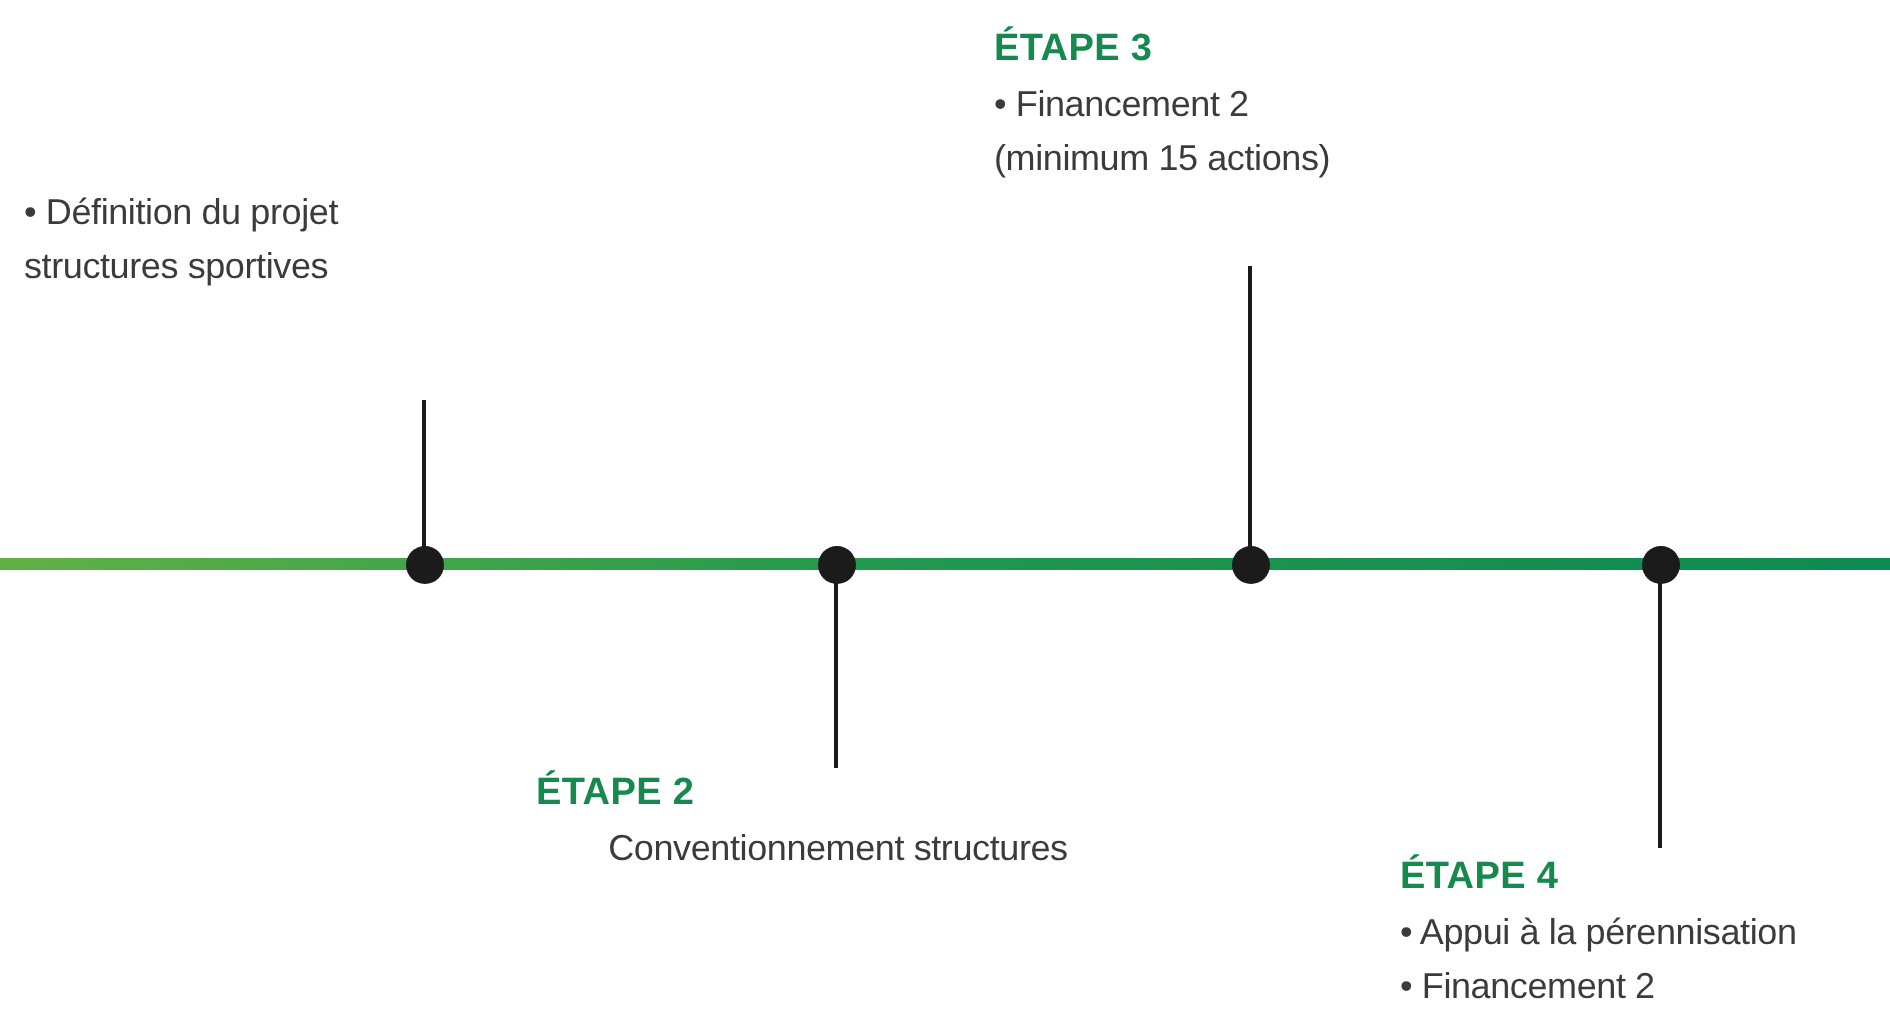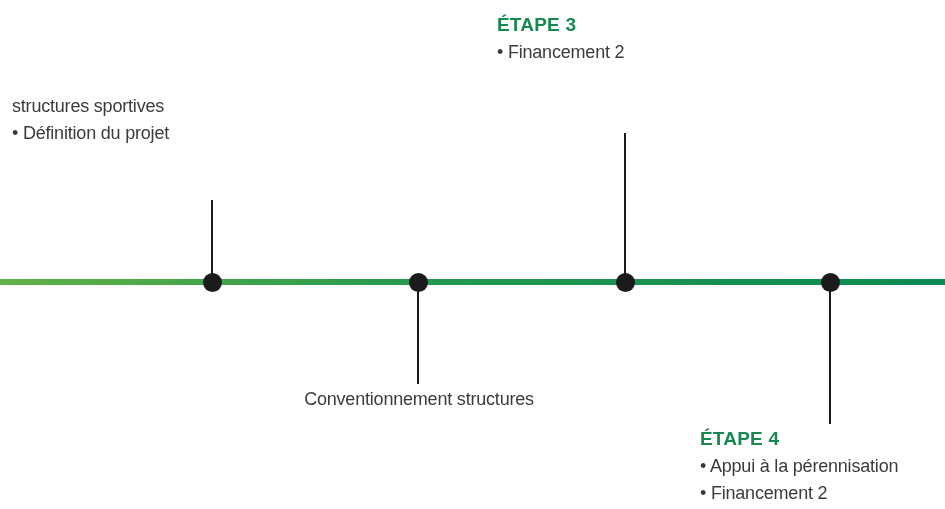--- a/index.html
+++ b/index.html
@@ -59,30 +59,32 @@
   <div class="connector" style="left:417px; top:282px; height:102px;"></div>
   <div class="connector" style="left:624px; top:133px; height:149px;"></div>
   <div class="connector" style="left:829px; top:282px; height:142px;"></div>
 
   <div class="marker" style="left:203px; top:273px;"></div>
   <div class="marker" style="left:409px; top:273px;"></div>
   <div class="marker" style="left:616px; top:273px;"></div>
   <div class="marker" style="left:821px; top:273px;"></div>
 
   <div class="step-block align-left" style="left:12px; top:93px; width:400px;">
+    <div class="step-line">• Définition du projet</div>
     <div class="step-line">structures sportives</div>
-    <div class="step-line">• Définition du projet</div>
   </div>
 
   <div class="step-block align-left" style="left:497px; top:14px; width:256px;">
     <div class="step-title">ÉTAPE 3</div>
     <div class="step-line">• Financement 2</div>
+    <div class="step-line">(minimum 15 actions)</div>
   </div>
 
   <div class="step-block align-center" style="left:268px; top:386px; width:302px;">
+    <div class="step-title">ÉTAPE 2</div>
     <div class="step-line">Conventionnement structures</div>
   </div>
 
   <div class="step-block align-left" style="left:700px; top:428px; width:250px;">
     <div class="step-title">ÉTAPE 4</div>
     <div class="step-line">• Appui à la pérennisation</div>
     <div class="step-line">• Financement 2</div>
   </div>
 
 </div>

